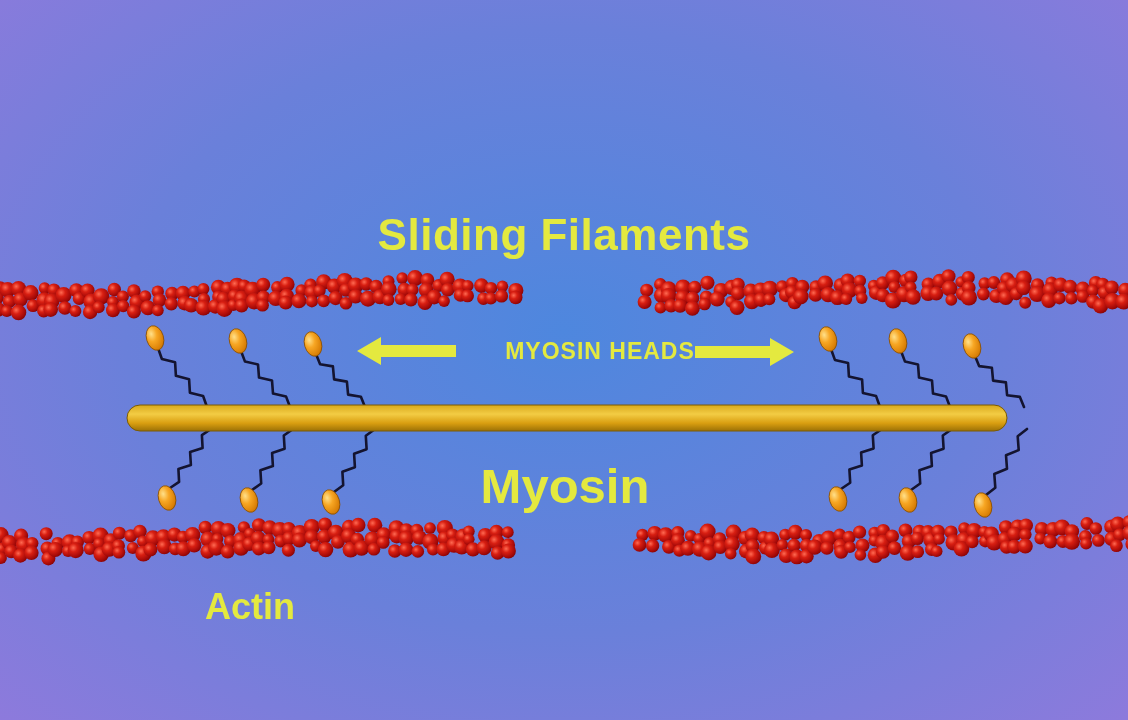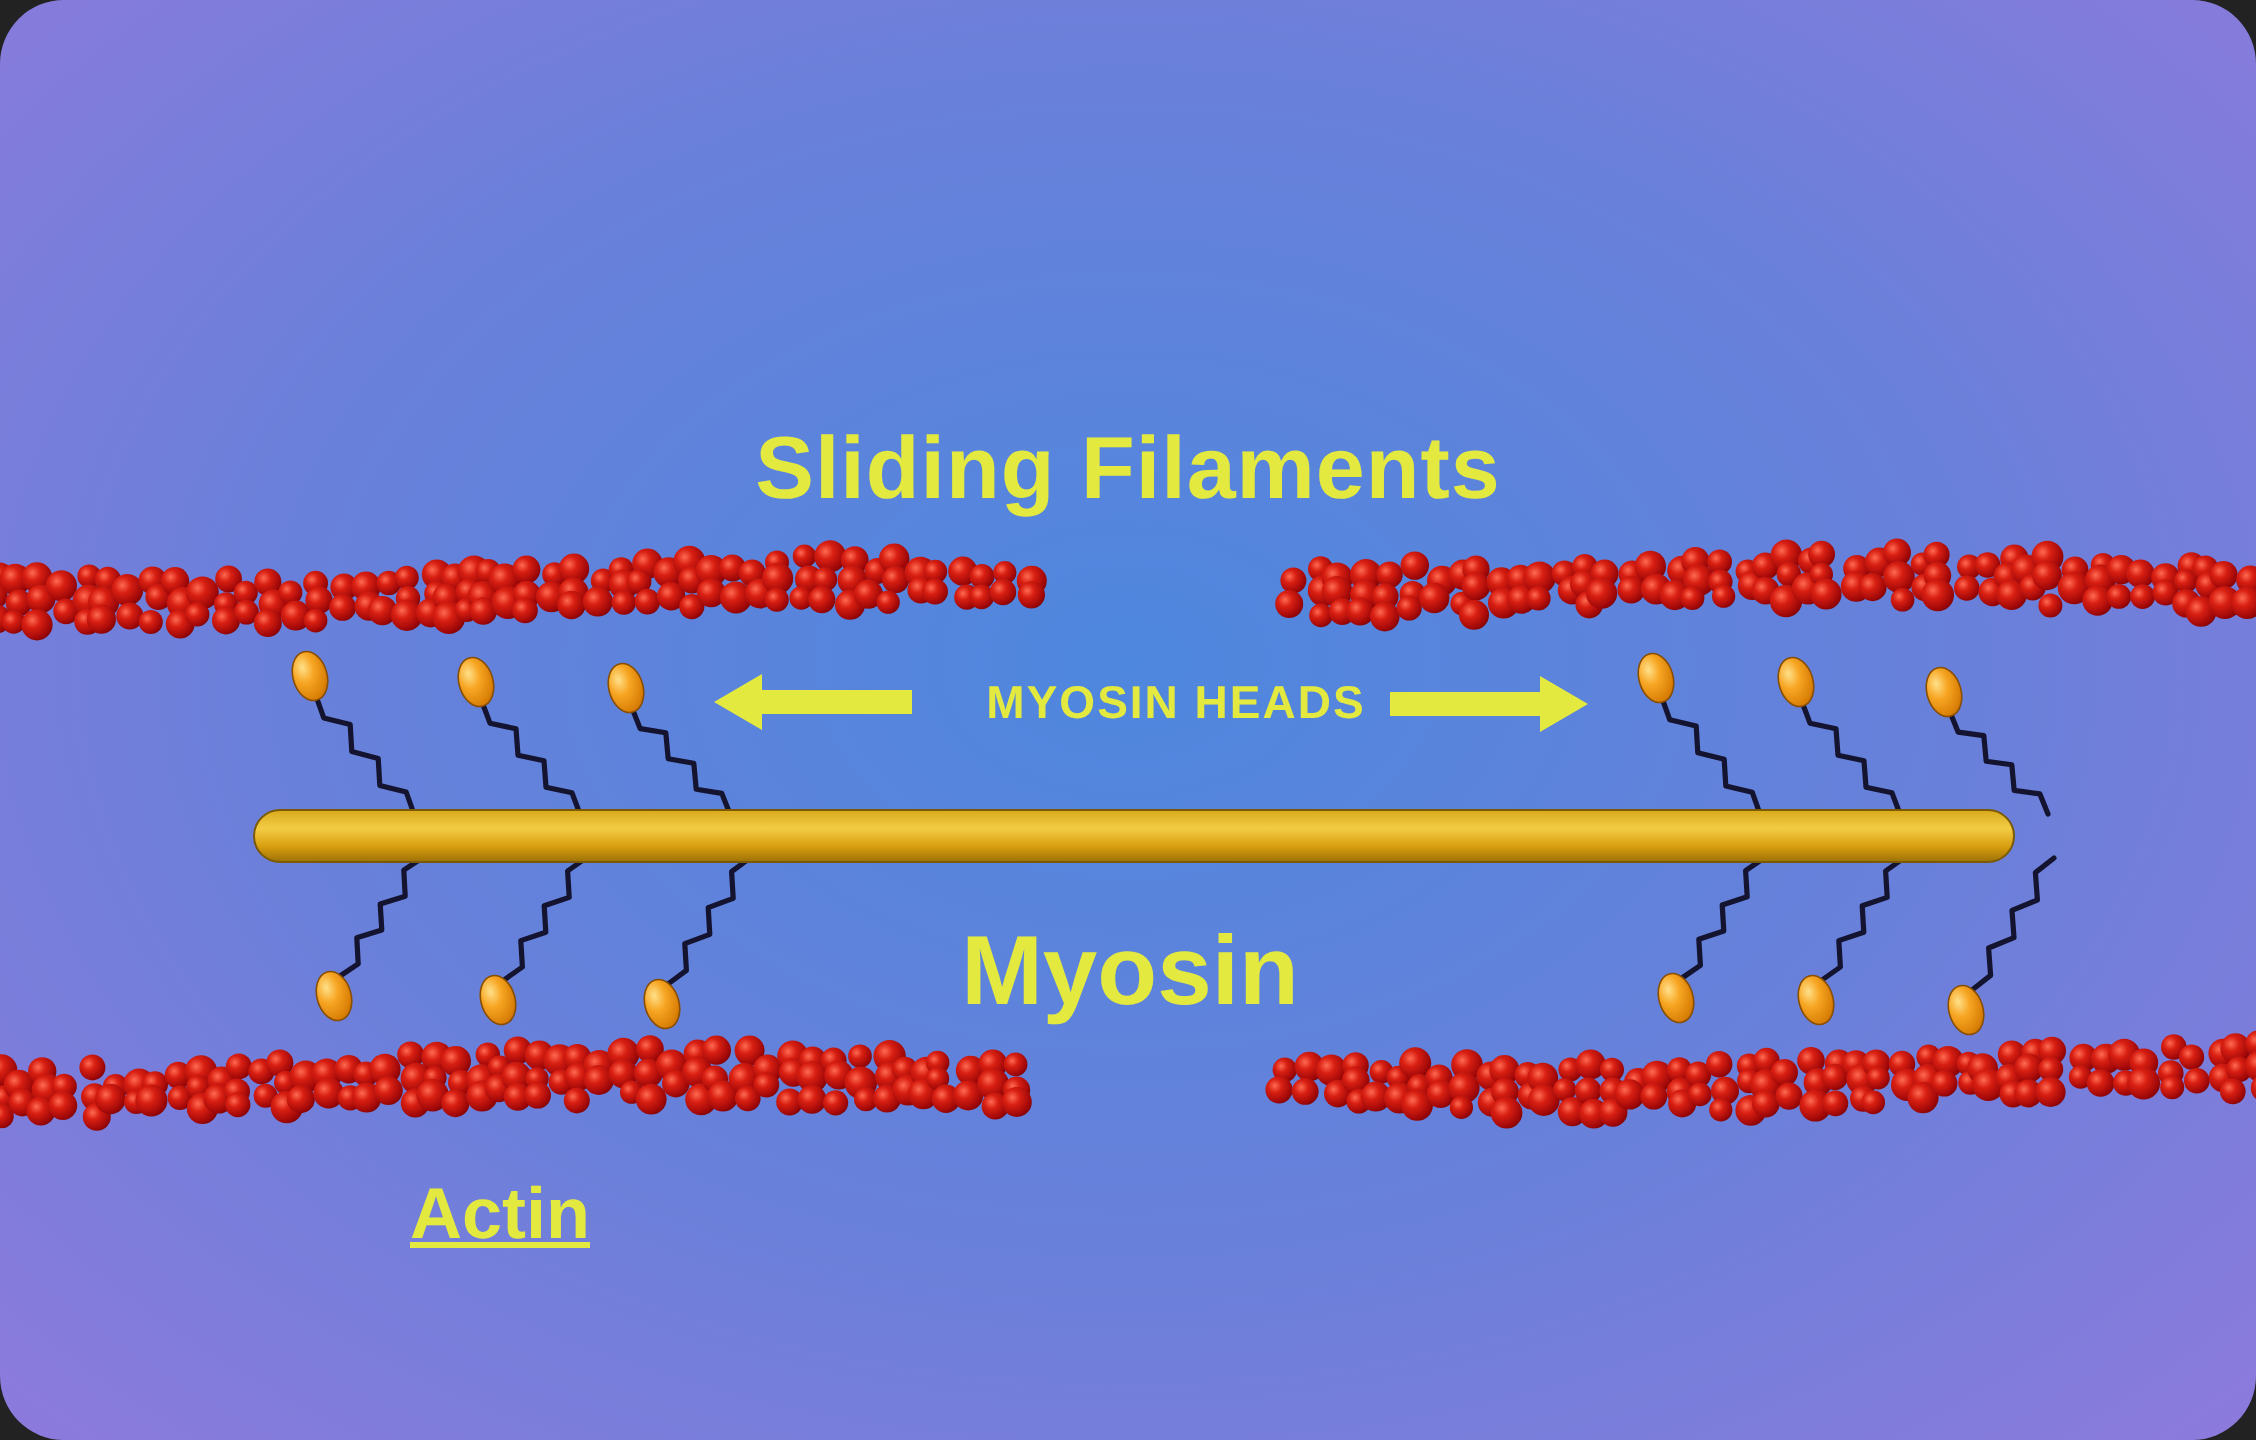--- a/index.html
+++ b/index.html
@@ -6,21 +6,20 @@
   .stage {
     position: relative;
     width: 1128px;
     height: 720px;
     overflow: hidden;
     font-family: "Liberation Sans", sans-serif;
     background: radial-gradient(ellipse at 50% 46%,
       var(--background-center, #4e87de) 0%,
       #6a80da 55%,
       var(--background-edge, #8d7adc) 100%);
-    border-radius: 32px;
   }
   svg.diagram-layer {
     position: absolute;
     left: 0; top: 0;
     width: 1128px; height: 720px;
   }
   .label {
     position: absolute;
     color: var(--label-yellow, #e4e93f);
     font-weight: bold;
@@ -29,36 +28,35 @@
   }
   .title-label {
     top: 210px;
     left: 50%;
     transform: translateX(-50%);
     font-size: 44px;
     letter-spacing: 0.5px;
   }
   .myosin-heads-label {
     top: 338px;
-    left: 588px;
+    left: 600px;
     transform: translateX(-50%);
     font-size: 23px;
     letter-spacing: 1px;
   }
   .myosin-label {
     top: 458px;
     left: 565px;
     transform: translateX(-50%);
     font-size: 49px;
   }
   .actin-label {
     top: 586px;
     left: 205px;
     font-size: 36px;
-    text-decoration: underline;
   }
   .arrow { fill: var(--label-yellow, #e4e93f); }
   .zigzag { stroke: #141430; stroke-width: 2.6; fill: none; stroke-linejoin: round; stroke-linecap: round; }
   .rod-shape { stroke: #7a5a06; stroke-width: 1; }
   .head-shape { stroke: #8a4e00; stroke-width: 0.8; }
 </style>
 </head>
 <body>
 
 <div class="stage">

